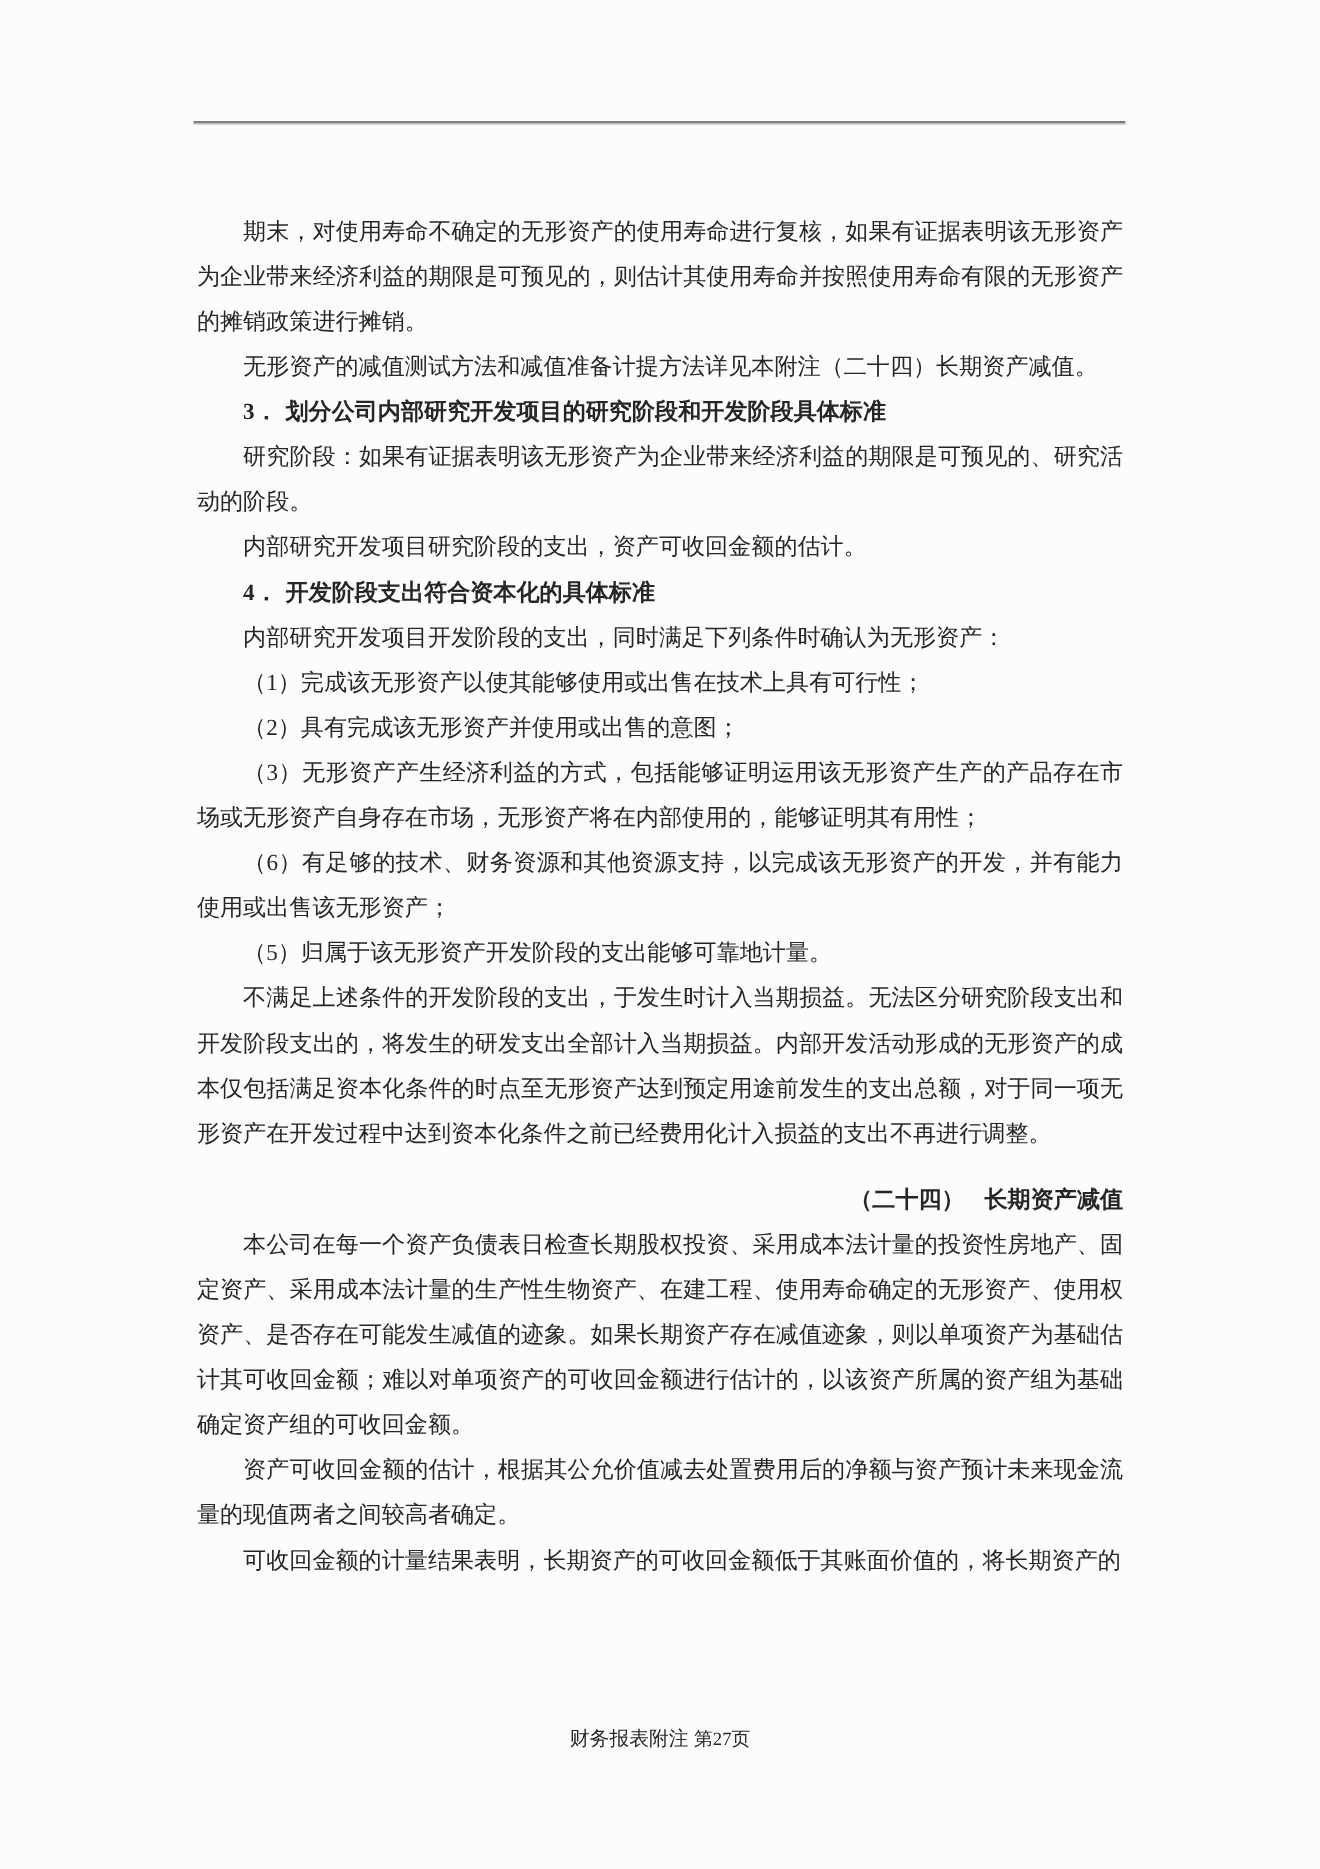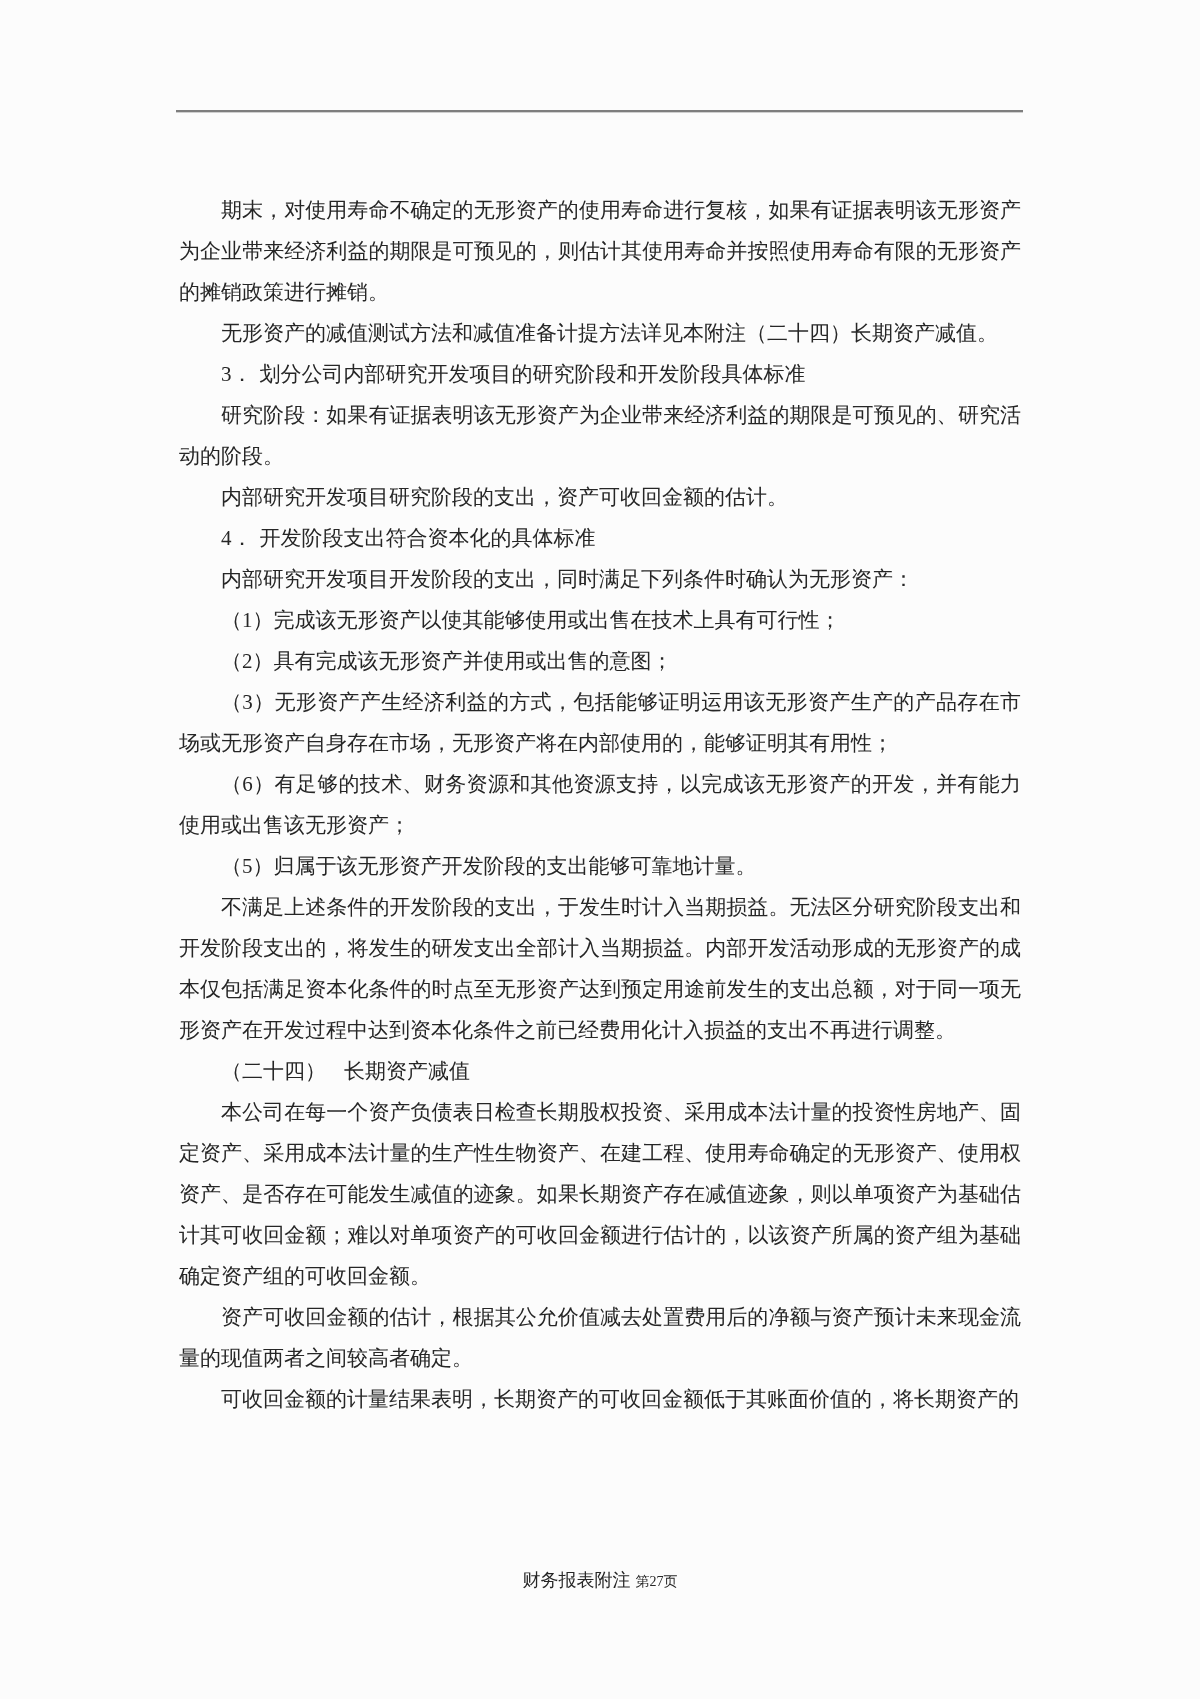--- a/index.html
+++ b/index.html
@@ -36,40 +36,41 @@
     font-size: 21px;
     line-height: 41px;
     text-align: justify;
   }
   p.para {
     margin: 0;
     padding: 0;
     text-indent: 2em;
   }
   p.heading {
-    font-weight: normal;
+    font-weight: bold;
     text-align: left;
   }
   .hnum { margin-right: 7px; }
   p.section {
-    font-weight: normal;
-    text-align: left;
+    font-weight: bold;
+    text-align: right;
+    margin-top: 19px;
   }
   .snum { margin-right: 18px; }
   .footer {
     position: absolute;
     top: 1560px;
     left: 0;
     width: 1200px;
     text-align: center;
     line-height: 41px;
     white-space: nowrap;
   }
   .footer-title { font-size: 18px; }
-  .footer-page { font-size: 14px; margin-left: 5px; }
+  .footer-page { font-size: 17px; margin-left: 5px; }
 </style>
 </head>
 <body>
 
 <div class="page">
 
   <div class="header-rule"></div>
 
   <div class="content">
     <p class="para">期末，对使用寿命不确定的无形资产的使用寿命进行复核，如果有证据表明该无形资产为企业带来经济利益的期限是可预见的，则估计其使用寿命并按照使用寿命有限的无形资产的摊销政策进行摊销。</p>

